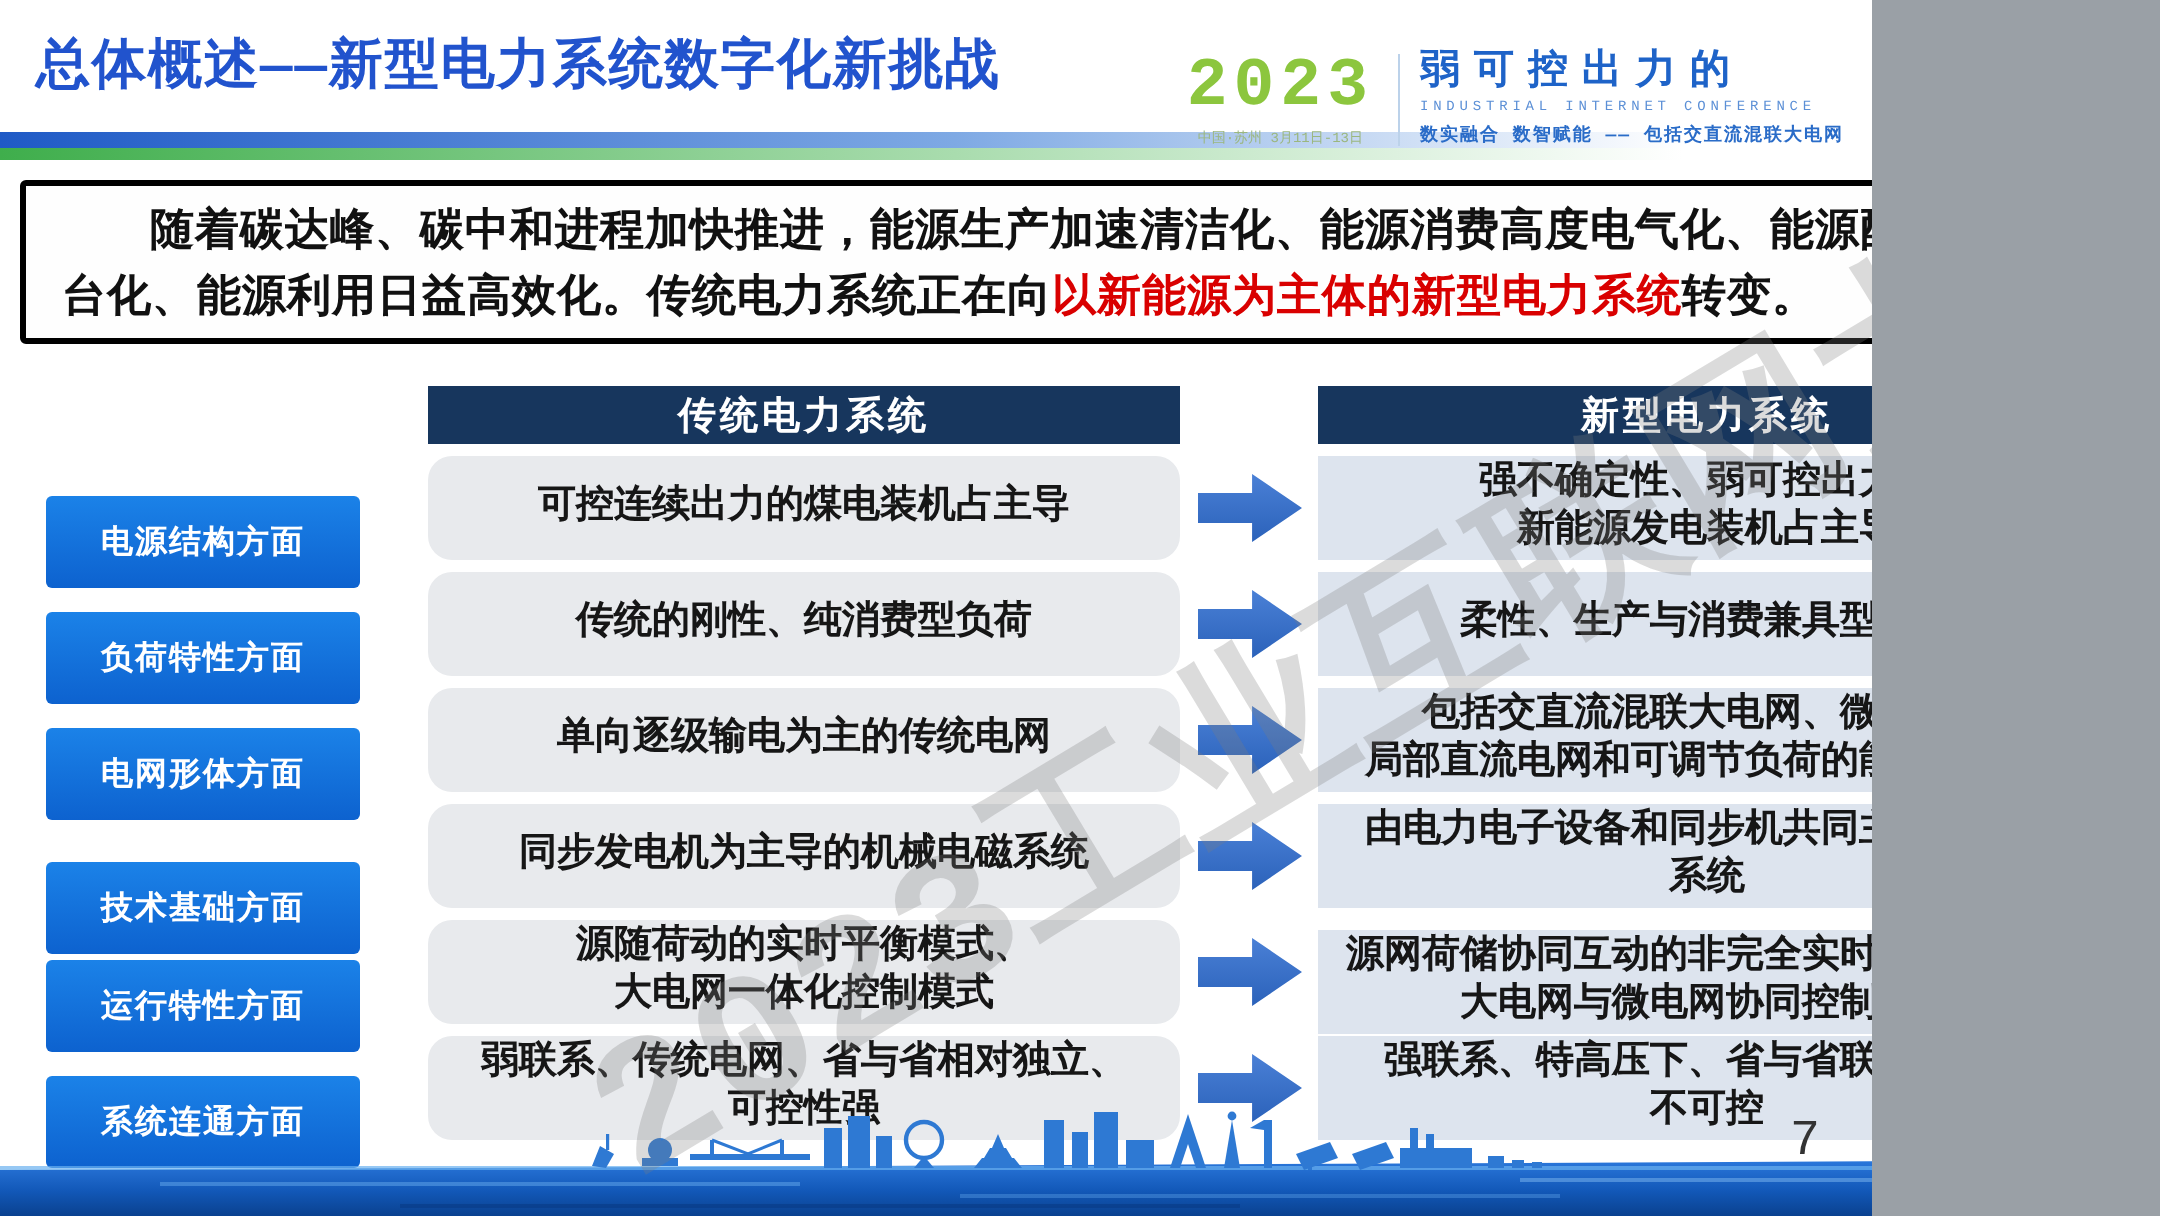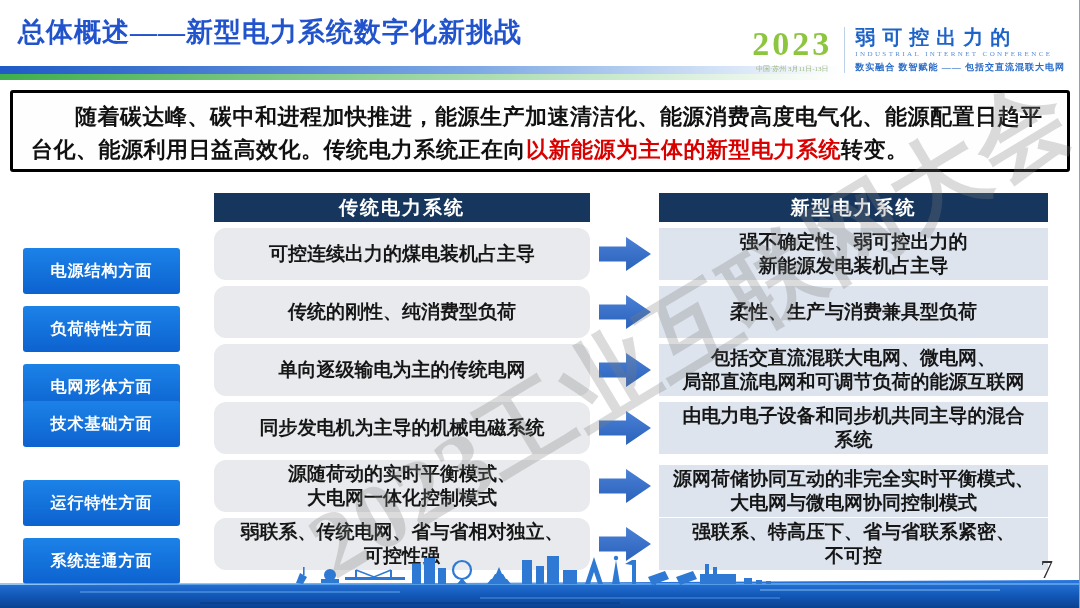--- a/index.html
+++ b/index.html
@@ -1,22 +1,22 @@
 <!DOCTYPE html>
 <html><head>
 <meta charset="utf-8">
 <style>
   * { margin: 0; padding: 0; box-sizing: border-box; }
   html,body { background:#9aa0a6; }
   #slide {
     position: relative;
-    width: 1079px; height: 608px;
+    width: 936px; height: 608px;
     background: #ffffff;
     overflow: hidden;
-    font-family: Liberation Serif, serif;
+    font-family: Liberation Mono, monospace;
   }
   
   .page-title {
     position: absolute; left: 18px; top: 14px;
     font-size: 27px; font-weight: bold; color: #2153cd;
     letter-spacing: 1px;
   }
   .rule-blue {
     position: absolute; left: 0; top: 66px; width: 868px; height: 8px;
     background: linear-gradient(to right, #1f5ac6, #7ea9e4 55%, rgba(255,255,255,0) 97%);
@@ -128,21 +128,21 @@
   <div class="cell trad" style="top:286px">传统的刚性、纯消费型负荷</div>
   <div class="arrow" style="top:295px"></div>
   <div class="cell new" style="top:286px">柔性、生产与消费兼具型负荷</div>
 
   <div class="aspect-btn" style="top:347px">电网形体方面</div>
   <div class="cell trad" style="top:344px">单向逐级输电为主的传统电网</div>
   <div class="arrow" style="top:353px"></div>
   <div class="cell new" style="top:344px">包括交直流混联大电网、微电网、
 局部直流电网和可调节负荷的能源互联网</div>
 
-  <div class="aspect-btn" style="top:384px">技术基础方面</div>
+  <div class="aspect-btn" style="top:414px">技术基础方面</div>
   <div class="cell trad" style="top:402px">同步发电机为主导的机械电磁系统</div>
   <div class="arrow" style="top:411px"></div>
   <div class="cell new" style="top:402px">由电力电子设备和同步机共同主导的混合
 系统</div>
 
   <div class="aspect-btn" style="top:463px">运行特性方面</div>
   <div class="cell trad" style="top:460px">源随荷动的实时平衡模式、
 大电网一体化控制模式</div>
   <div class="arrow" style="top:469px"></div>
   <div class="cell new" style="top:465px">源网荷储协同互动的非完全实时平衡模式、

